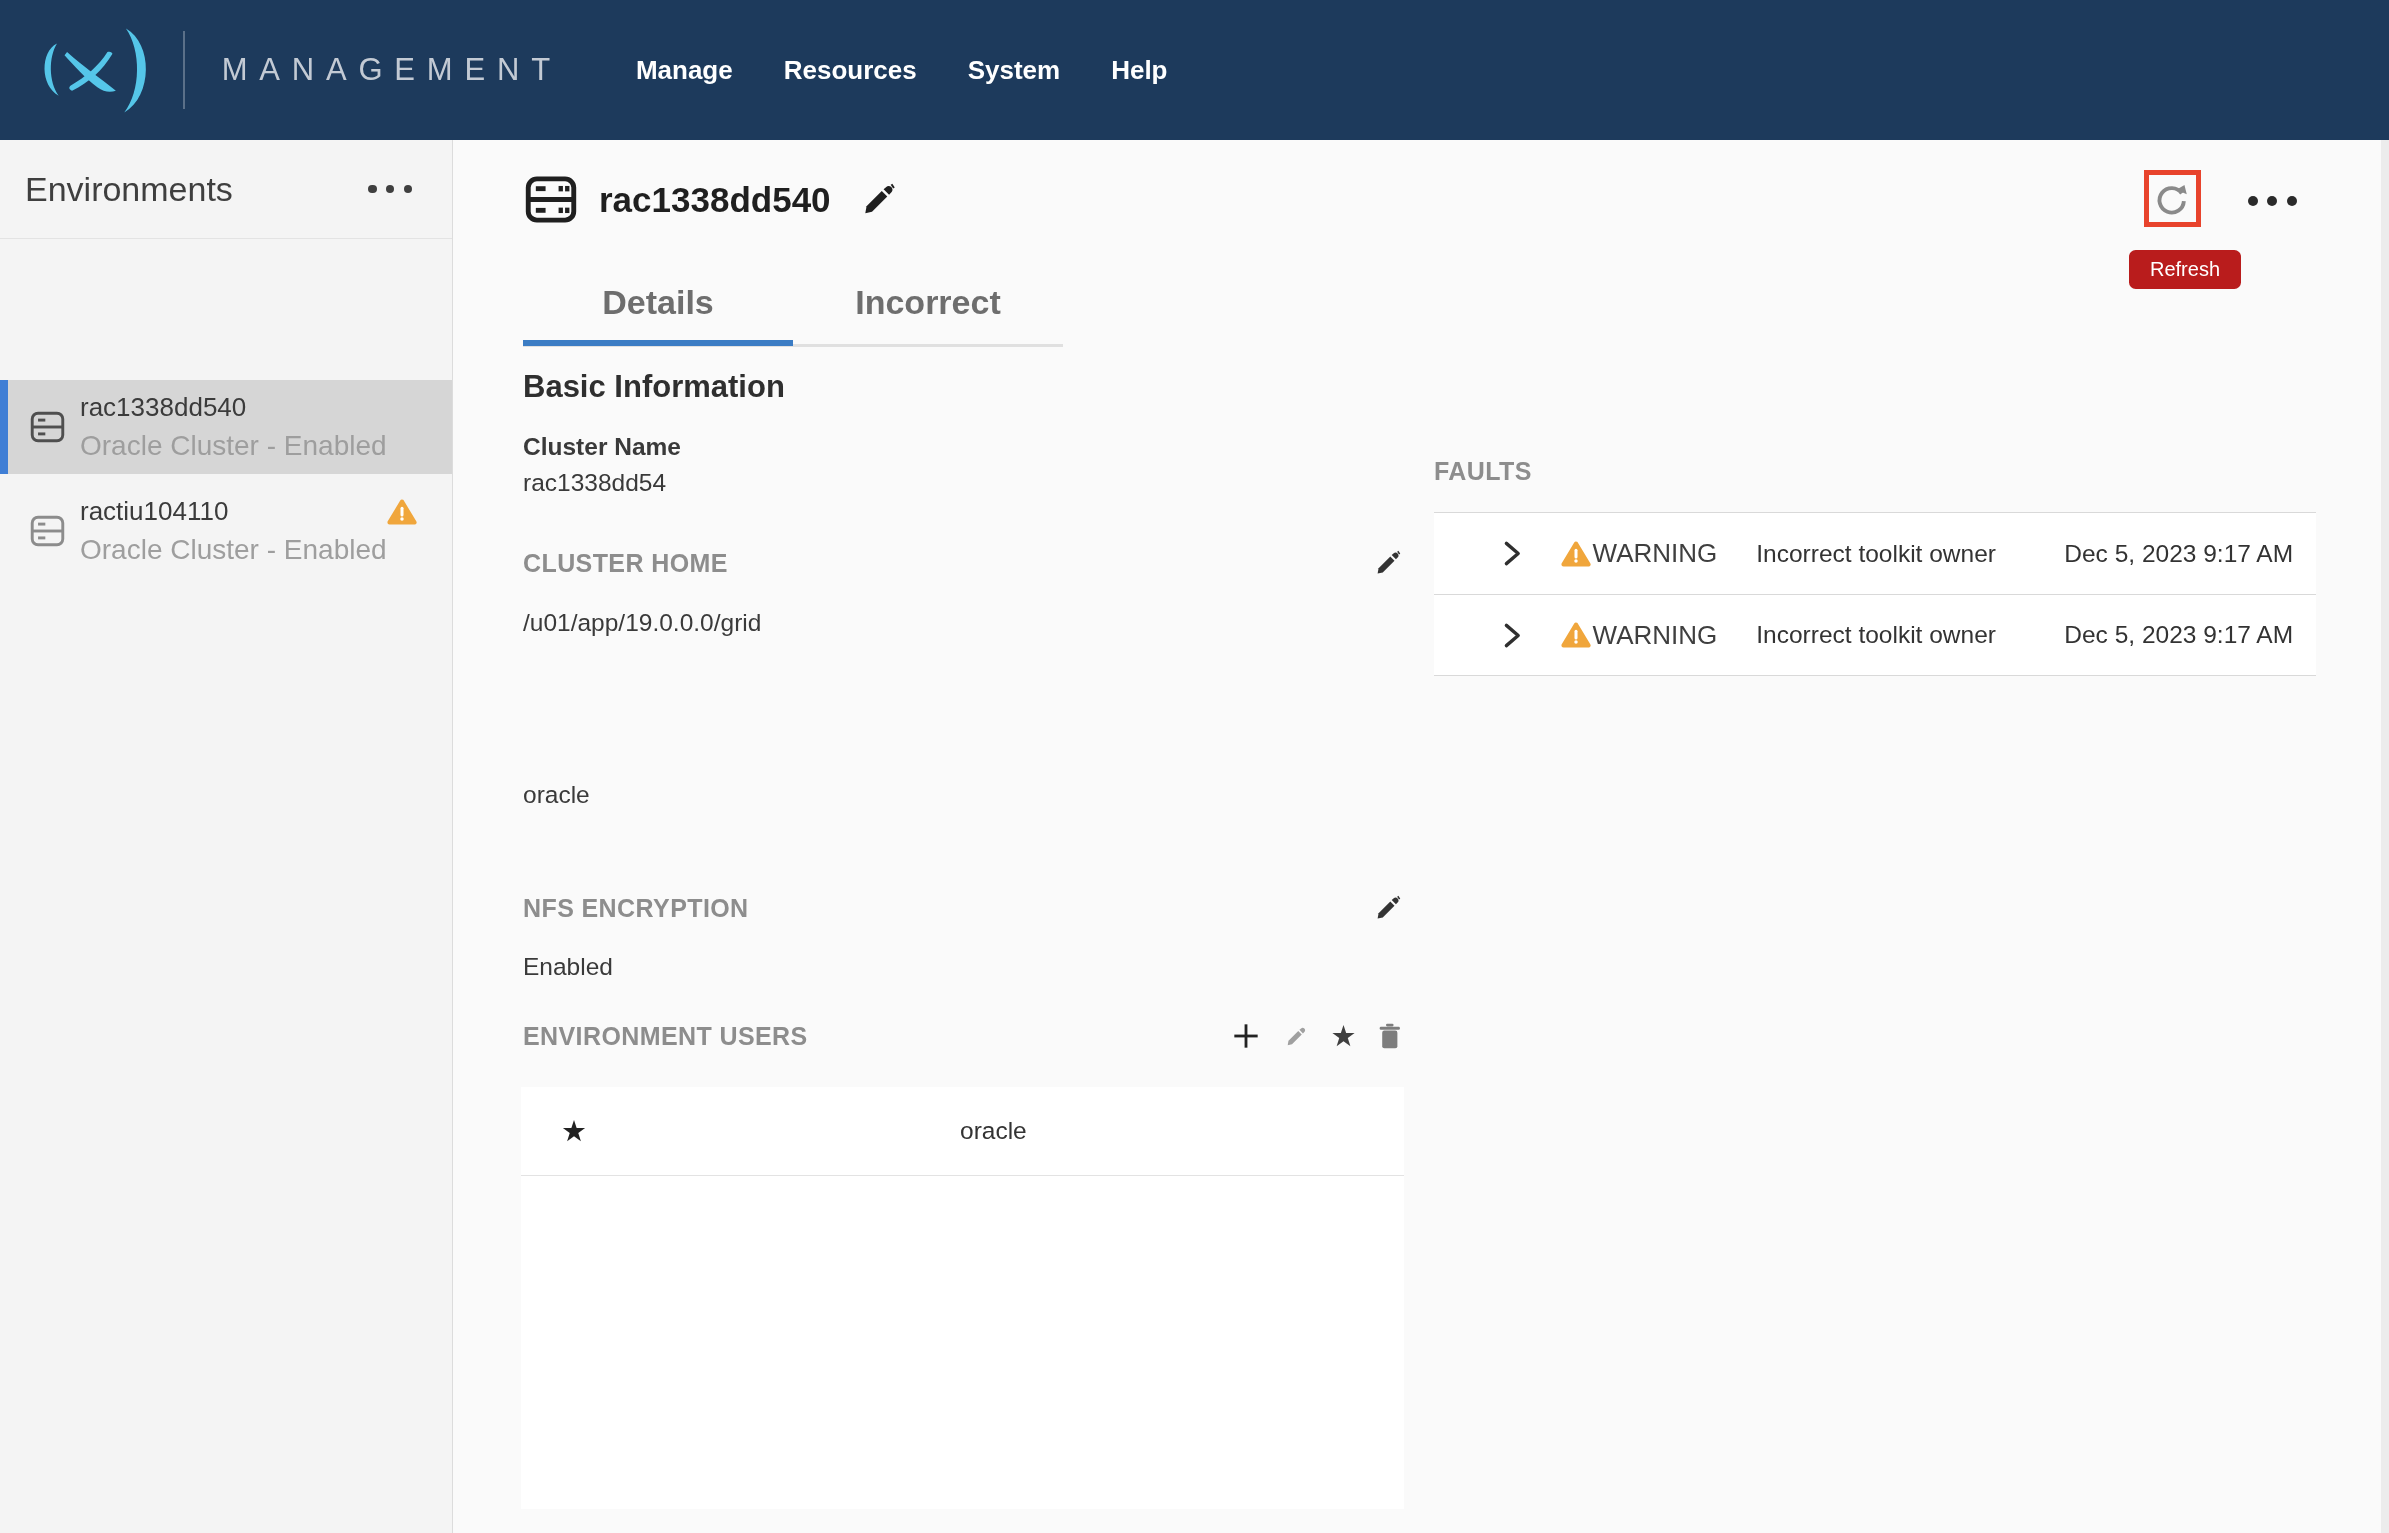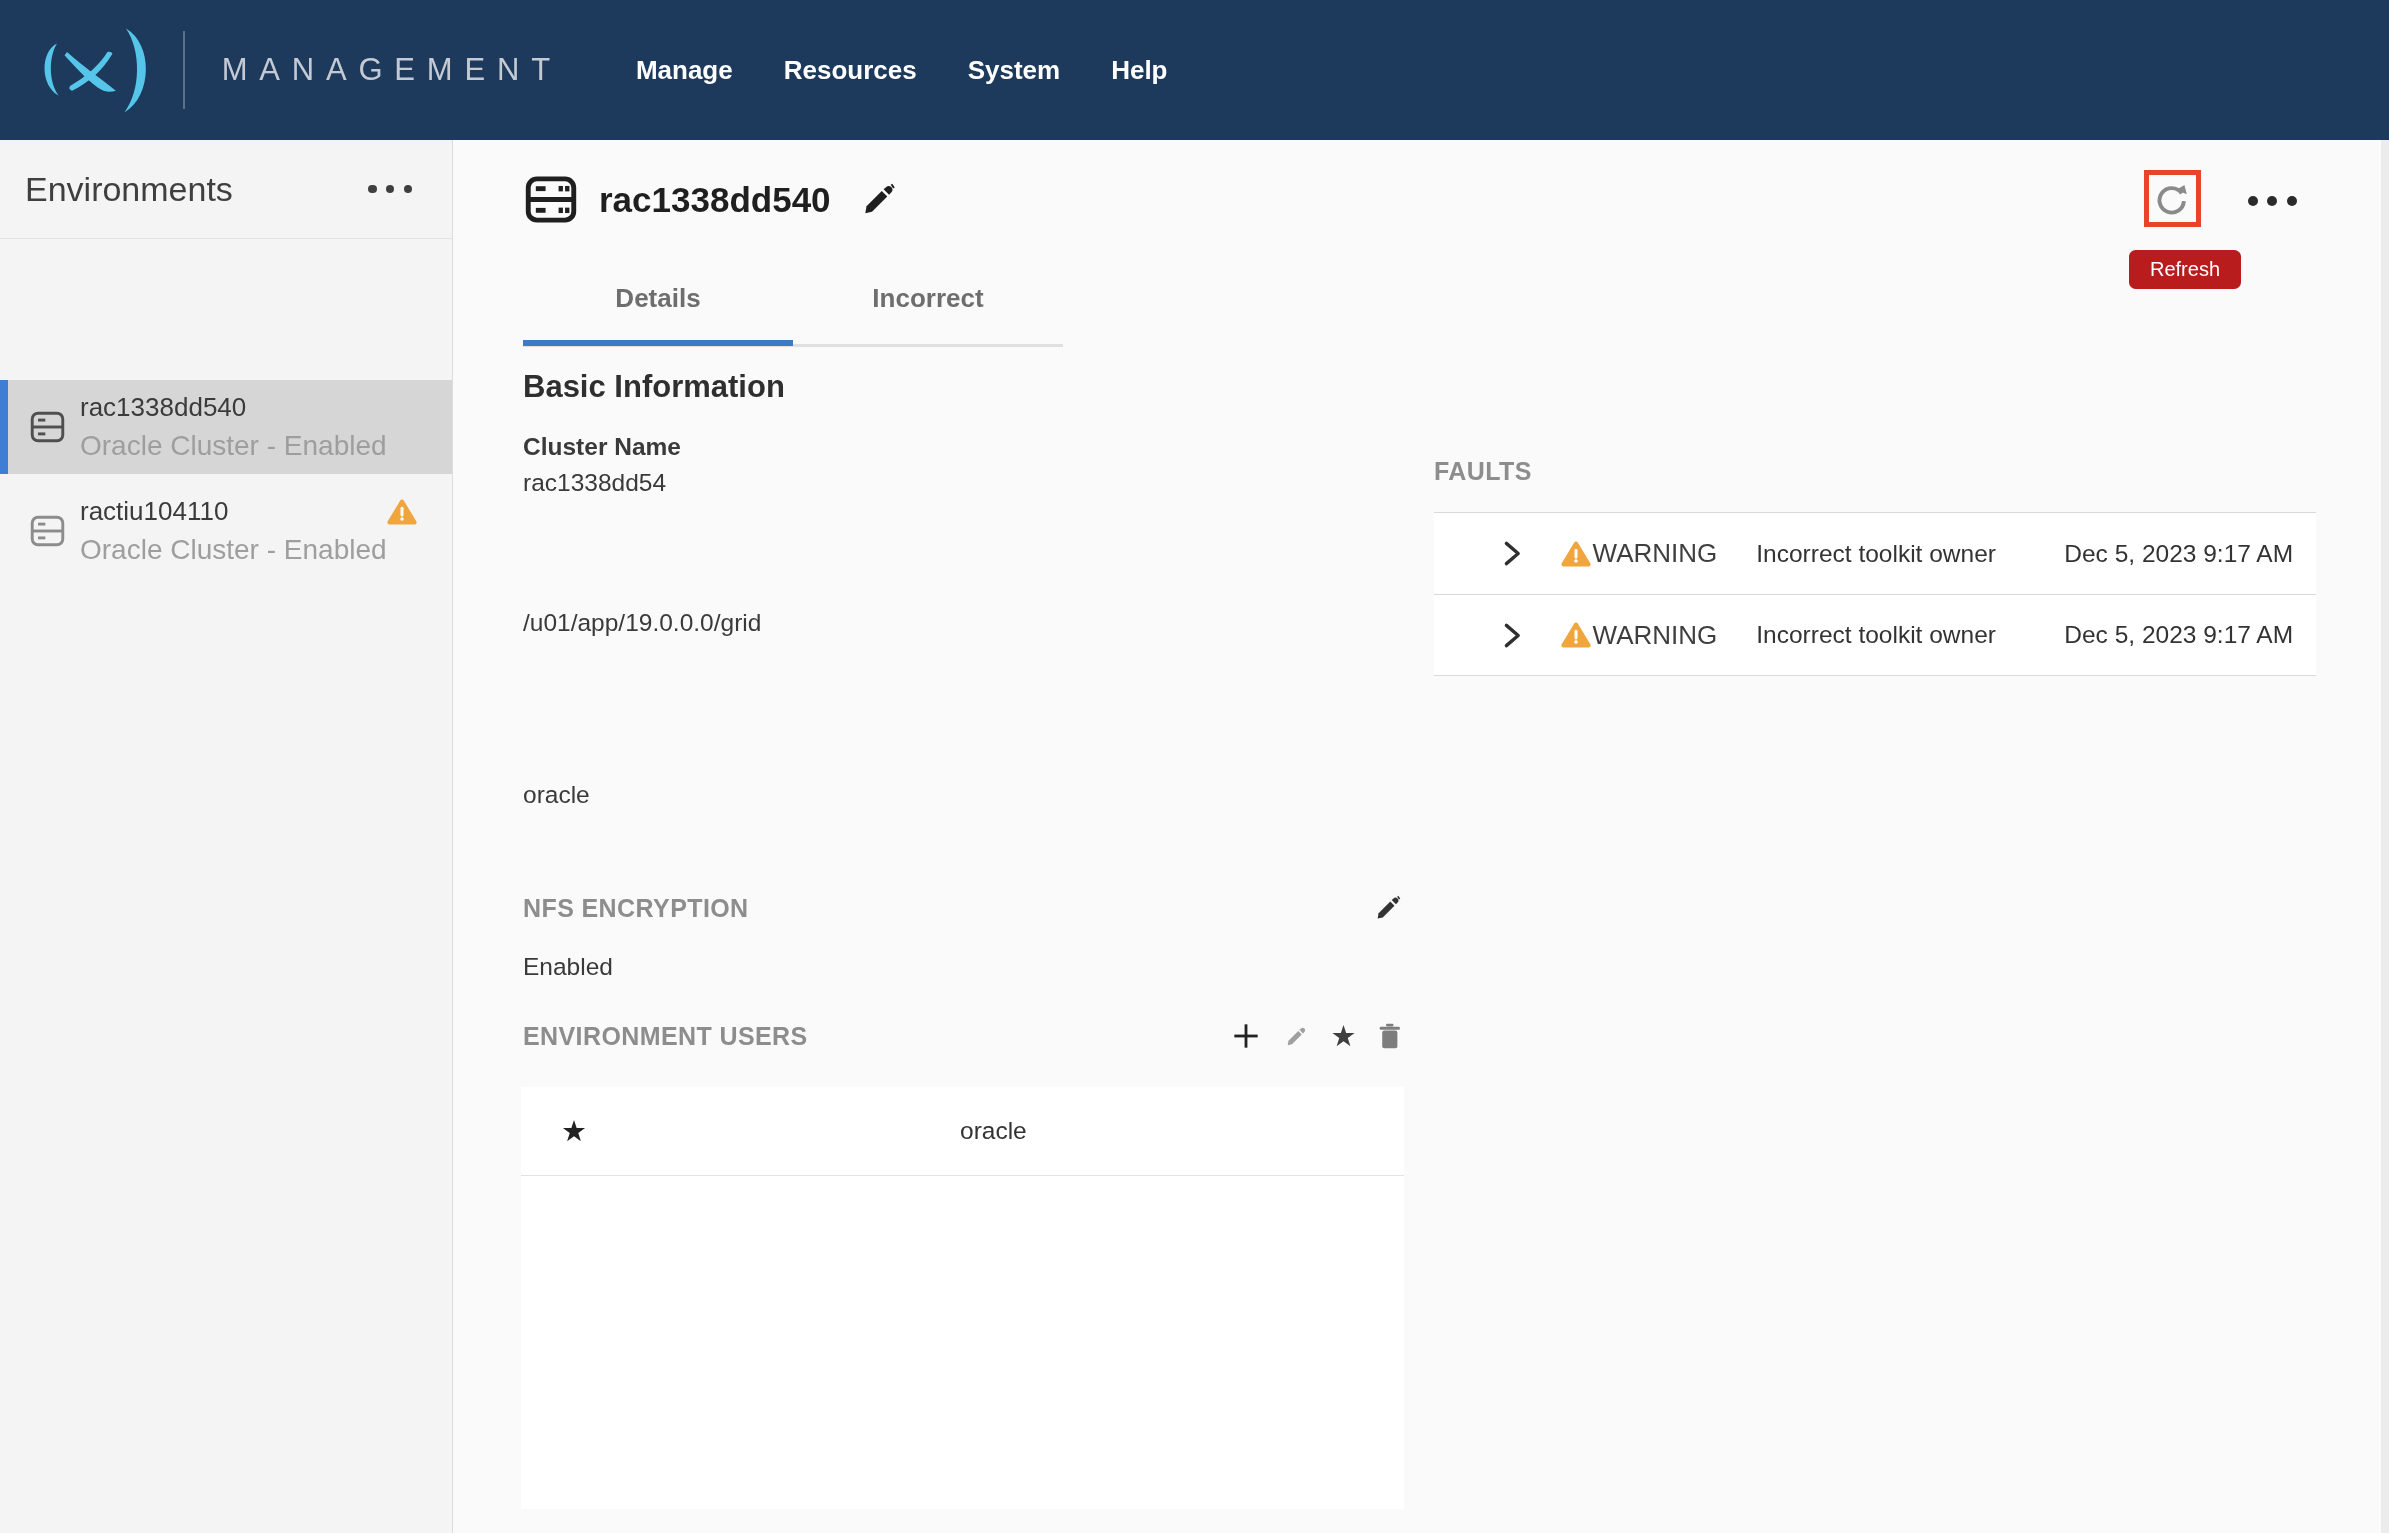--- a/index.html
+++ b/index.html
@@ -92,21 +92,21 @@
   .tooltip {
     position:absolute; left:1676px; top:110px; min-width:89px; height:39px;
     background:#b91c1c; border-radius:6.7px; color:#ffffff;
     font-size:20px; display:flex; align-items:center; justify-content:center;
     padding:0 21px;
   }
 
   .tabs { position:absolute; left:70px; top:143px; width:540px; }
   .tab-row { display:flex; }
   .tab {
-    width:270px; text-align:center; font-size:26px; font-weight:bold;
+    width:270px; text-align:center; font-size:34px; font-weight:bold;
     color:#6e6e6e; padding-bottom:30px; cursor:pointer;
   }
   .tab-baseline { position:absolute; left:0; top:61px; width:540px; height:2.5px; background:#e0e0e0; }
   .tab-active-bar { position:absolute; left:0; top:57px; width:270px; height:5.9px; background:#3b7cc4; }
 
   .section-heading { position:absolute; left:70px; font-size:31px; font-weight:bold; color:#2f2f2f; }
 
   .kv-label-sm { font-size:24.5px; font-weight:bold; color:#3a3a3a; }
   .kv-value { font-size:24.5px; color:#3a3a3a; }
 
@@ -274,20 +274,30 @@
     <div class="tab-active-bar"></div>
   </div>
 
   <h2 class="section-heading" style="top:229px;">Basic Information</h2>
 
   <div style="position:absolute; left:70px; top:293px;">
     <div class="kv-label-sm">Cluster Name</div>
     <div class="kv-value" style="margin-top:8.4px;">rac1338dd54</div>
   </div>
 
+  <div class="group-row" style="top:408px;">
+    <span class="group-label">CLUSTER HOME</span>
+    <span class="icon-btn">
+      <svg width="30" height="30" viewBox="0 0 32 32">
+        <path d="M7 21.5 L19.5 9 L24 13.5 L11.5 26 L6 27.2 Z" fill="#333"></path>
+        <path d="M21 7.5 L25.5 12 L27.6 9.9 C28.7 8.8 28.5 6.9 27.3 5.8 C26.1 4.7 24.3 4.6 23.2 5.7 Z" fill="#333"></path>
+        <path d="M27.5 3.5 L29.5 6.5" stroke="#333" stroke-width="1.6"></path>
+      </svg>
+    </span>
+  </div>
   <div class="kv-value" style="position:absolute; left:70px; top:469px;">/u01/app/19.0.0.0/grid</div>
 
   <div class="kv-value" style="position:absolute; left:70px; top:641px;">oracle</div>
 
   <div class="group-row" style="top:753px;">
     <span class="group-label">NFS ENCRYPTION</span>
     <span class="icon-btn">
       <svg width="30" height="30" viewBox="0 0 32 32">
         <path d="M7 21.5 L19.5 9 L24 13.5 L11.5 26 L6 27.2 Z" fill="#333"></path>
         <path d="M21 7.5 L25.5 12 L27.6 9.9 C28.7 8.8 28.5 6.9 27.3 5.8 C26.1 4.7 24.3 4.6 23.2 5.7 Z" fill="#333"></path>

